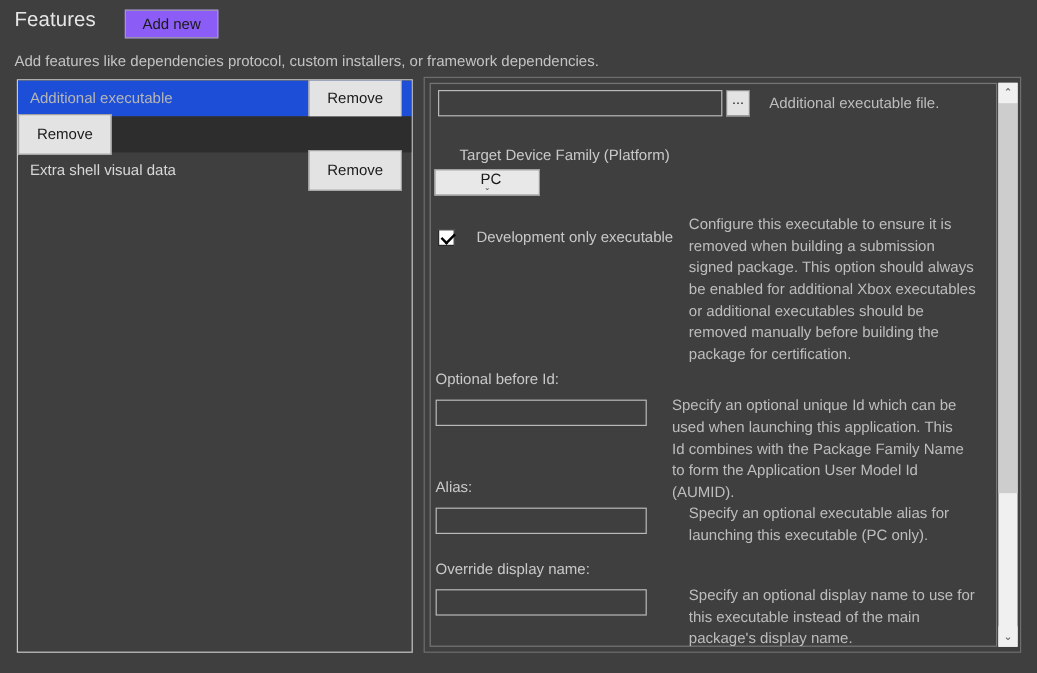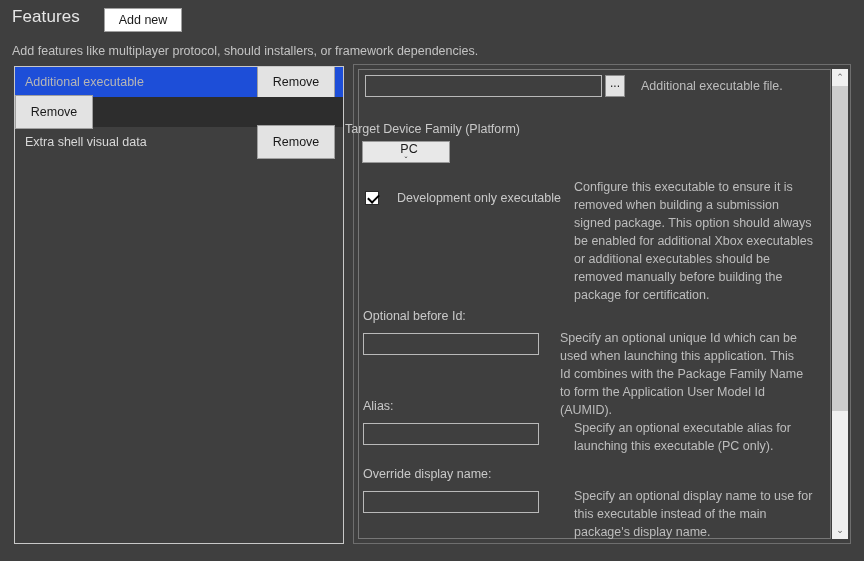--- a/index.html
+++ b/index.html
@@ -27,21 +27,21 @@
     position: absolute;
     left: 12px; top: 7px;
     font-size: 17px;
     color: #e6e6e6;
     letter-spacing: .1px;
   }
   #add-new-button {
     position: absolute;
     left: 104px; top: 8px;
     width: 78px; height: 24px;
-    background: #ffffff;
+    background: #8b5cf6;
     border: 1px solid #a0a0a0;
     color: #1a1a1a;
     font-size: 12.5px;
     font-family: "Liberation Sans", sans-serif;
     display: flex;
     align-items: center;
     justify-content: center;
     cursor: pointer;
     box-sizing: border-box;
     padding: 0;
@@ -257,21 +257,21 @@
     background: #cdcdcd;
     cursor: pointer;
   }
 </style>
 </head>
 <body>
 
 <div id="header">
   <div id="page-title">Features</div>
   <button id="add-new-button">Add new</button>
-  <div id="subtitle">Add features like multiplayer protocol, should installers, or framework dependencies.</div>
+  <div id="subtitle">Add features like dependencies protocol, custom installers, or framework dependencies.</div>
 </div>
 
 <div id="features-list">
 
   <div class="feature-row selected">
     <span class="row-label">Additional executable</span>
     <button class="remove-button">Remove</button>
   </div>
 
   <div class="feature-row alt">
@@ -297,21 +297,21 @@
     </div>
   </div>
 </div>
 
 <input class="text-input" style="left: 365px; top: 75px; width: 237px;" value="">
 <button id="browse-button">
   <span class="dots">...</span>
 </button>
 <div class="desc-text" style="left:641px; top:77px; width:200px;">Additional executable file.</div>
 
-<div class="field-label" style="left:345px; top:122px;">Target Device Family (Platform)</div>
+<div class="field-label" style="left:383px; top:122px;">Target Device Family (Platform)</div>
 <div id="platform-select">
   <span class="sel-value">PC</span>
   <span class="chev">ˇ</span>
 </div>
 
 <div id="dev-only-row">
   <span id="dev-only-checkbox">
     <span class="tick"></span>
   </span>
   <span id="dev-only-label">Development only executable</span>

